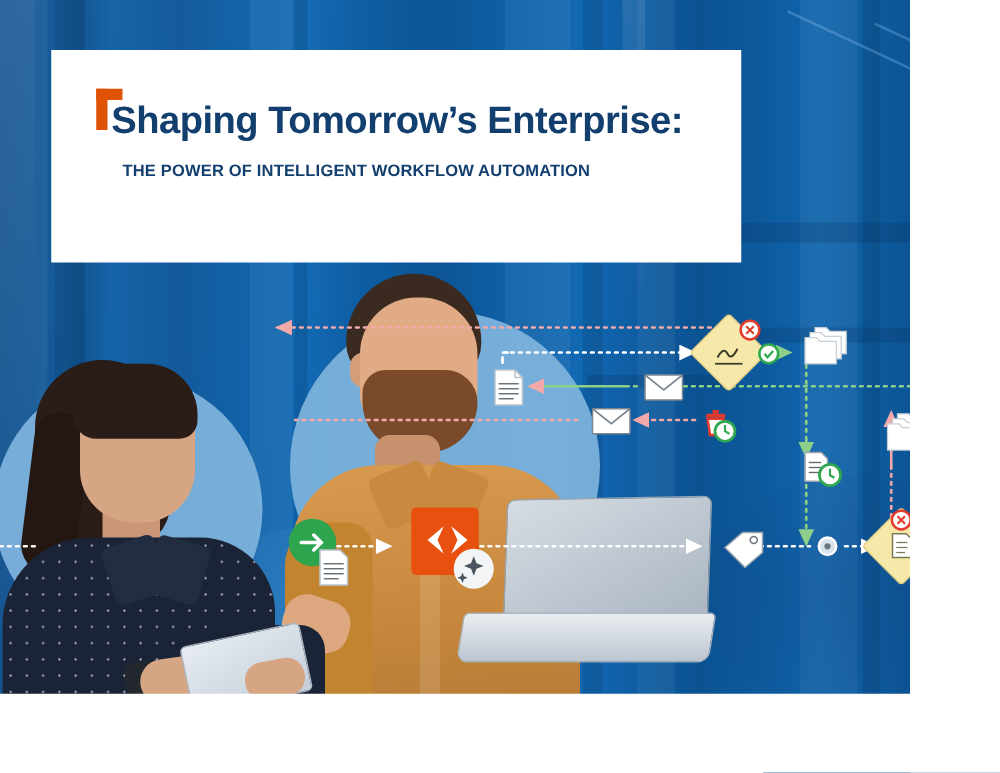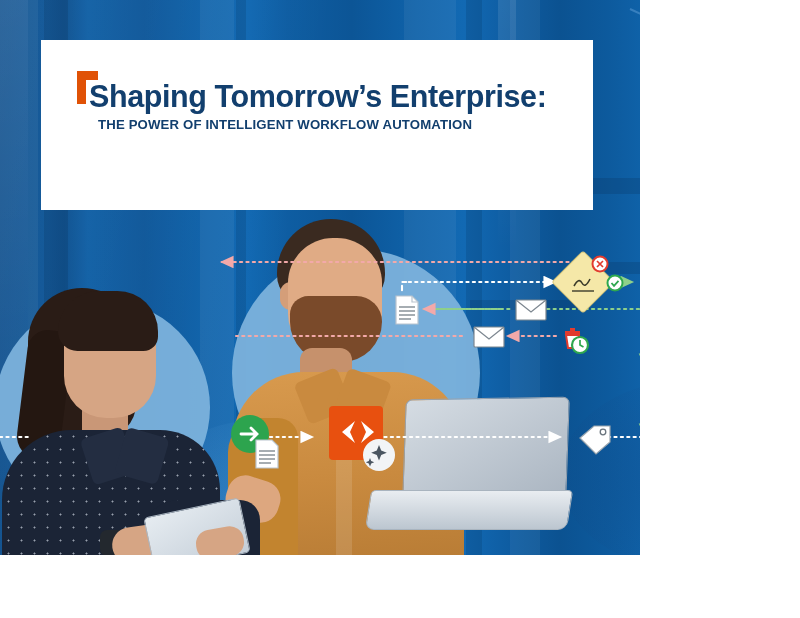--- a/index.html
+++ b/index.html
@@ -7,21 +7,21 @@
     padding: 0;
     background: #ffffff;
   }
   body {
     font-family: "Liberation Sans", sans-serif;
     -webkit-font-smoothing: antialiased;
   }
 
   #cover {
     position: relative;
-    width: 640px;
+    width: 728px;
     height: 618px;
     overflow: hidden;
     background: #0a5496;
   }
 
   
   .bg-photo {
     position: absolute;
     left: 0; top: 0; width: 800px; height: 560px;
     background:
@@ -316,21 +316,21 @@
     margin: 0;
     font-family: "Liberation Sans", sans-serif;
     font-size: 30.5px;
     font-weight: bold;
     letter-spacing: -0.4px;
     color: #123f6e;
     line-height: 1.08;
     white-space: nowrap;
   }
   .cover-subtitle {
-    margin: 4px 0 0 9px;
+    margin: 16px 0 0 9px;
     font-family: "Liberation Sans", sans-serif;
     font-size: 13.2px;
     font-weight: bold;
     letter-spacing: 0.15px;
     color: #123f6e;
     white-space: nowrap;
   }
 
   
   .footer {

